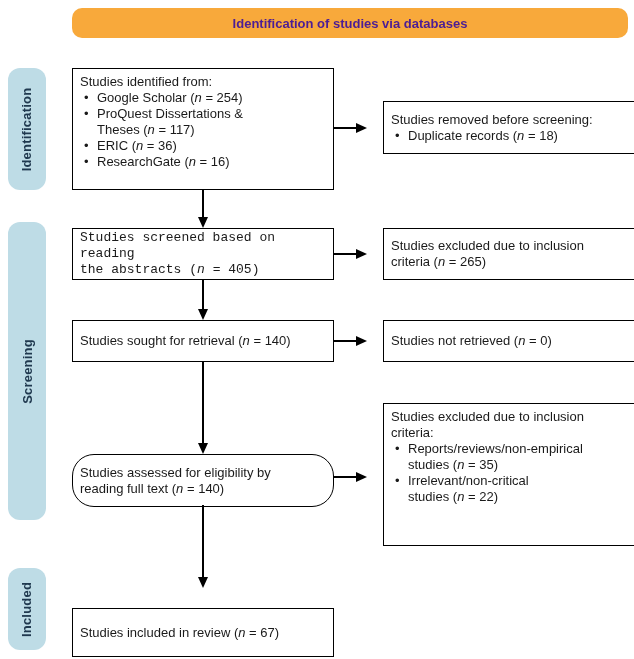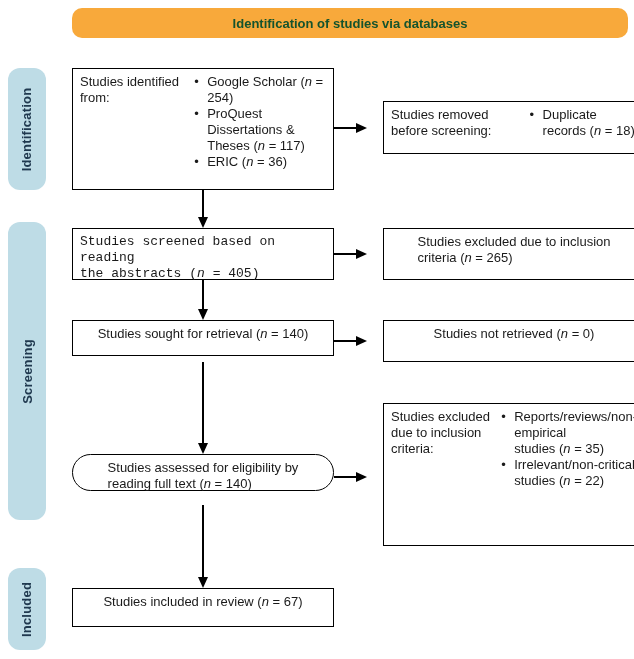--- a/index.html
+++ b/index.html
@@ -3,53 +3,53 @@
 <meta charset="utf-8">
 <style>
   html,body{margin:0;padding:0;background:#fff;}
   #stage{
     position:relative;width:634px;height:659px;background:#ffffff;
     font-family:"Liberation Sans", sans-serif;overflow:hidden;
   }
   .banner{
     position:absolute;left:72px;top:8px;width:556px;height:30px;
     border-radius:10px;display:flex;align-items:center;justify-content:center;
-    font-size:13px;font-weight:600;color:#14532d;
+    font-size:13px;font-weight:600;color:#4c1d95;
   }
   .stage-label{
     position:absolute;left:8px;width:38px;border-radius:12px;
     display:flex;align-items:center;justify-content:center;
   }
   .stage-label span{
     transform:rotate(-90deg);white-space:nowrap;
     font-size:13px;font-weight:600;color:#20394f;letter-spacing:.2px;
   }
   .sl-identification{top:68px;height:122px;}
   .sl-screening{top:222px;height:298px;}
   .sl-included{top:568px;height:82px;}
   .box{
     position:absolute;background:#fff;border:1.5px solid #000;box-sizing:border-box;
     font-size:13px;line-height:16px;color:#1a1a1a;padding:5px 7px;
-    display:flex;flex-direction:row;justify-content:center;
+    display:flex;flex-direction:column;justify-content:center;
   }
   .box.topalign{justify-content:flex-start;}
   .box ul{margin:0;padding:0;list-style:none;}
   .box li{position:relative;padding-left:17px;}
   .box li::before{content:"\2022";position:absolute;left:4px;}
   .col-left{left:72px;width:262px;}
   .col-right{left:383px;width:262px;}
   .b-identified{top:68px;height:122px;}
   .b-removed{top:101px;height:53px;}
   .b-screened{top:228px;height:52px;font-family:Liberation Mono, monospace;}
   .b-excl-abs{top:228px;height:52px;}
-  .b-sought{top:320px;height:36px;}
+  .b-sought{top:320px;height:42px;}
   .b-notret{top:320px;height:42px;}
-  .b-assessed{top:454px;height:37px;border-radius:22px;}
+  .b-assessed{top:454px;height:53px;border-radius:22px;}
   .b-excl-ft{top:403px;height:143px;}
-  .b-included{top:588px;height:39px;}
+  .b-included{top:608px;height:49px;}
   .vline{position:absolute;width:2px;background:#000;}
   .vhead{position:absolute;width:0;height:0;
     border-left:5px solid transparent;border-right:5px solid transparent;
     border-top:11px solid #000;}
   .hline{position:absolute;height:2px;background:#000;}
   .hhead{position:absolute;width:0;height:0;
     border-top:5px solid transparent;border-bottom:5px solid transparent;
     border-left:11px solid #000;}
 </style>
 </head>
@@ -68,20 +68,21 @@
   <div class="stage-label sl-included" style="background: rgb(190, 220, 230);">
     <span>Included</span>
   </div>
 
   <div class="box col-left b-identified topalign">
     <div>Studies identified from:</div>
     <ul>
         <li>Google Scholar (<i>n</i> = 254)</li>
         <li>ProQuest Dissertations &amp;<br>Theses (<i>n</i> = 117)</li>
         <li>ERIC (<i>n</i> = 36)</li>
+        <li>ResearchGate (<i>n</i> = 16)</li>
       </ul>
   </div>
   <div class="box col-right b-removed">
     <div>Studies removed before screening:</div>
     <ul>
         <li>Duplicate records (<i>n</i> = 18)</li>
       </ul>
   </div>
 
   <div class="box col-left b-screened">

